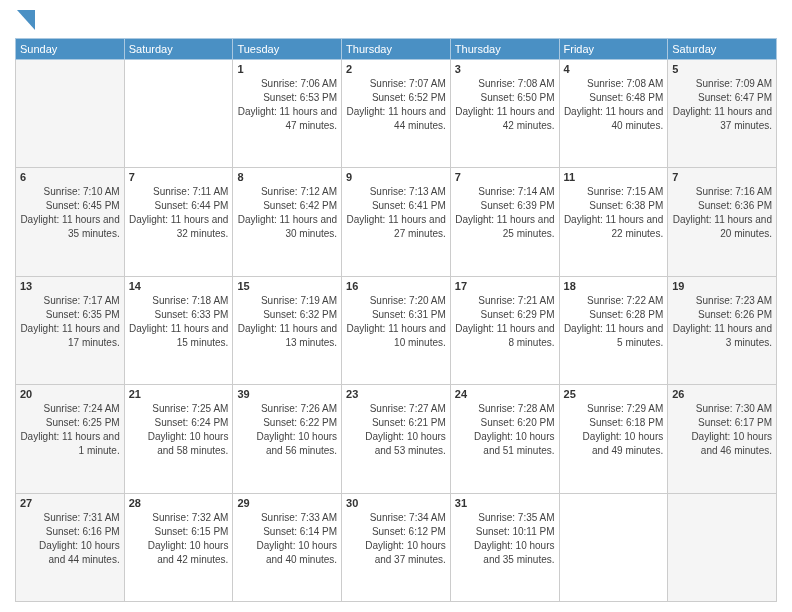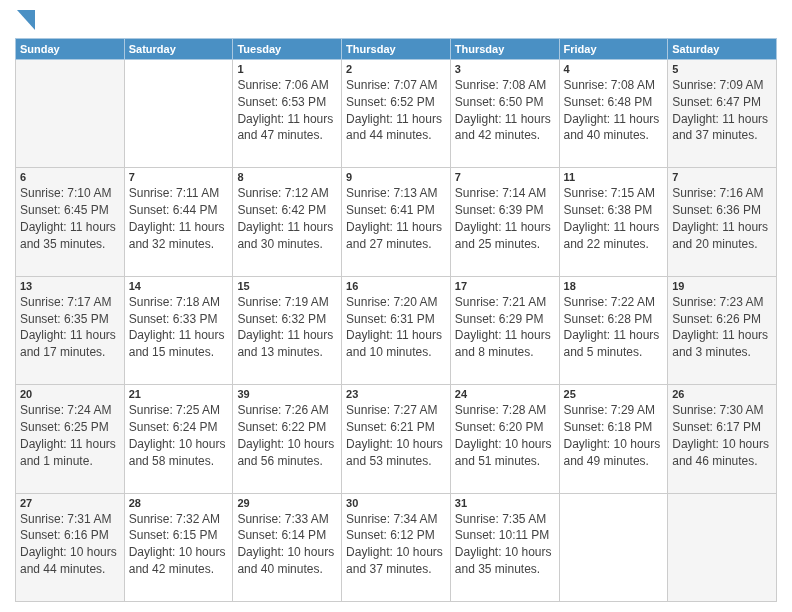--- a/index.html
+++ b/index.html
@@ -63,21 +63,21 @@
     .calendar {
       flex: 1;
       border-collapse: collapse;
       width: 100%;
       table-layout: fixed;
     }
     .calendar th {
       background: #4a90c4;
       color: #fff;
       font-size: 11px;
-      font-weight: bold;
+      font-weight: normal;
       padding: 4px 4px;
       border: 1px solid #aac8e0;
       text-align: left;
     }
     .calendar td {
       border: 1px solid #ccc;
       vertical-align: top;
       padding: 3px 4px;
       font-size: 9.5px;
       color: #333;
@@ -87,23 +87,24 @@
     .calendar td:nth-child(1) { background: #f5f5f5; }
     .calendar td:nth-child(7) { background: #f5f5f5; }
     .day-num {
       font-size: 11px;
       font-weight: bold;
       color: #333;
       display: block;
       margin-bottom: 2px;
     }
     .day-info {
-      font-size: 12px;
+      font-size: 10px;
       color: #444;
       line-height: 1.4;
+      text-align: right;
     }
     .empty-cell {
       background: #f9f9f9;
     }
   </style>
 </head>
 <body>
 
 <div class="page">
   <div class="header">

